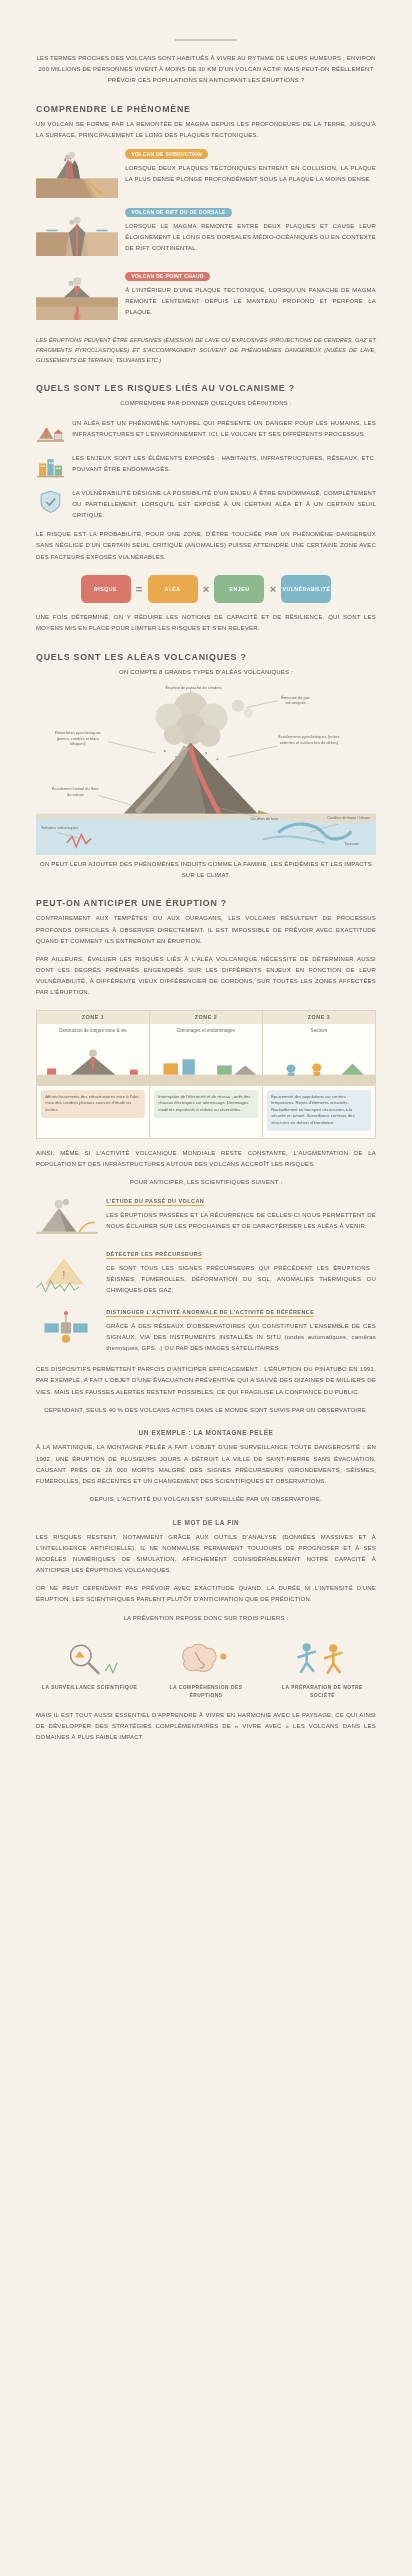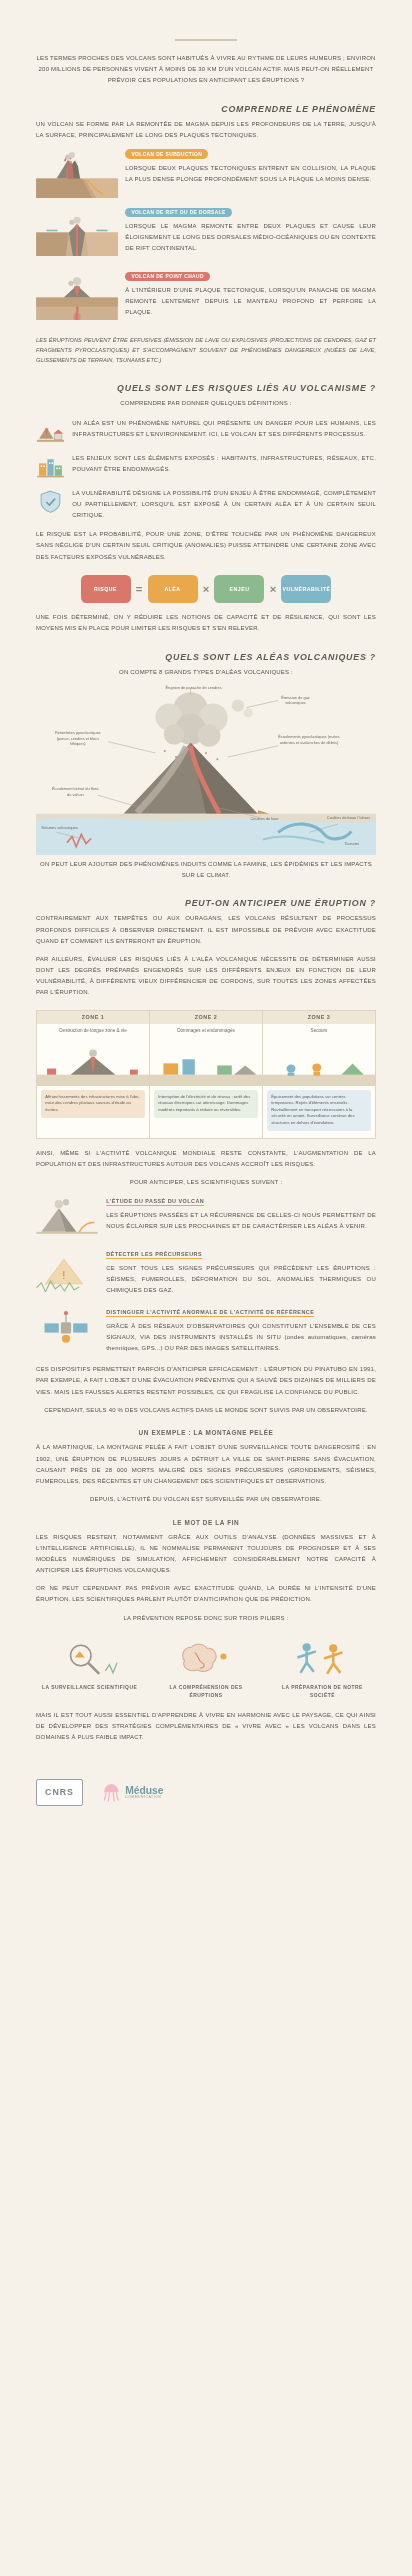--- a/index.html
+++ b/index.html
@@ -40,28 +40,27 @@
     line-height: 1.85;
     letter-spacing: 0.2px;
     text-align: justify;
     color: #55534f;
     margin-bottom: 7.2px;
   }
   p.body.center { text-align: center; }
   .small { font-size: 5.4px; line-height: 1.8; }
 
   h2.section {
-    text-align: right;
+    text-align: left;
     font-size: 8.8px;
     letter-spacing: 0.8px;
     color: #5c5a56;
     text-transform: uppercase;
     margin: 17.5px 0 5.2px;
     font-weight: bold;
-    font-style: italic;
   }
   h3.sub {
     text-align: center;
     font-size: 6.4px;
     letter-spacing: 0.6px;
     color: #6a6762;
     text-transform: uppercase;
     margin: 13.4px 0 6.2px;
     font-weight: bold;
   }
@@ -562,31 +561,15 @@
             </g>
           </svg>
         </div>
         <div class="f3-title">LA PRÉPARATION DE NOTRE SOCIÉTÉ</div>
       </div>
     </div>
 
     <p class="body" style="margin-top:11.3px">MAIS IL EST TOUT AUSSI ESSENTIEL D'APPRENDRE À VIVRE EN HARMONIE AVEC LE PAYSAGE, CE QUI AINSI DE DÉVELOPPER DES STRATÉGIES COMPLÉMENTAIRES DE « VIVRE AVEC » LES VOLCANS DANS LES DOMAINES À PLUS FAIBLE IMPACT.</p>
   </div>
 
-  <div class="footer">
-    <div class="logo-cnrs">CNRS</div>
-    <div class="logo-medusa">
-      <svg viewBox="0 0 40 40" width="20.6" height="20.6">
-        <path d="M6 20 C6 10 14 4 20 4 C26 4 34 10 34 20 Z" fill="#f2b8c6"></path>
-        <path d="M10 20 C10 28 8 32 6 36" stroke="#f2b8c6" stroke-width="2.5" fill="none"></path>
-        <path d="M16 20 C16 30 15 34 14 38" stroke="#f2b8c6" stroke-width="2.5" fill="none"></path>
-        <path d="M24 20 C24 30 25 34 26 38" stroke="#f2b8c6" stroke-width="2.5" fill="none"></path>
-        <path d="M30 20 C30 28 32 32 34 36" stroke="#f2b8c6" stroke-width="2.5" fill="none"></path>
-      </svg>
-      <div class="mtext">
-        <div class="mname">Méduse</div>
-        <div class="msub">COMMUNICATION</div>
-      </div>
-    </div>
-  </div>
 
 </div>
 
 
 </body></html>

